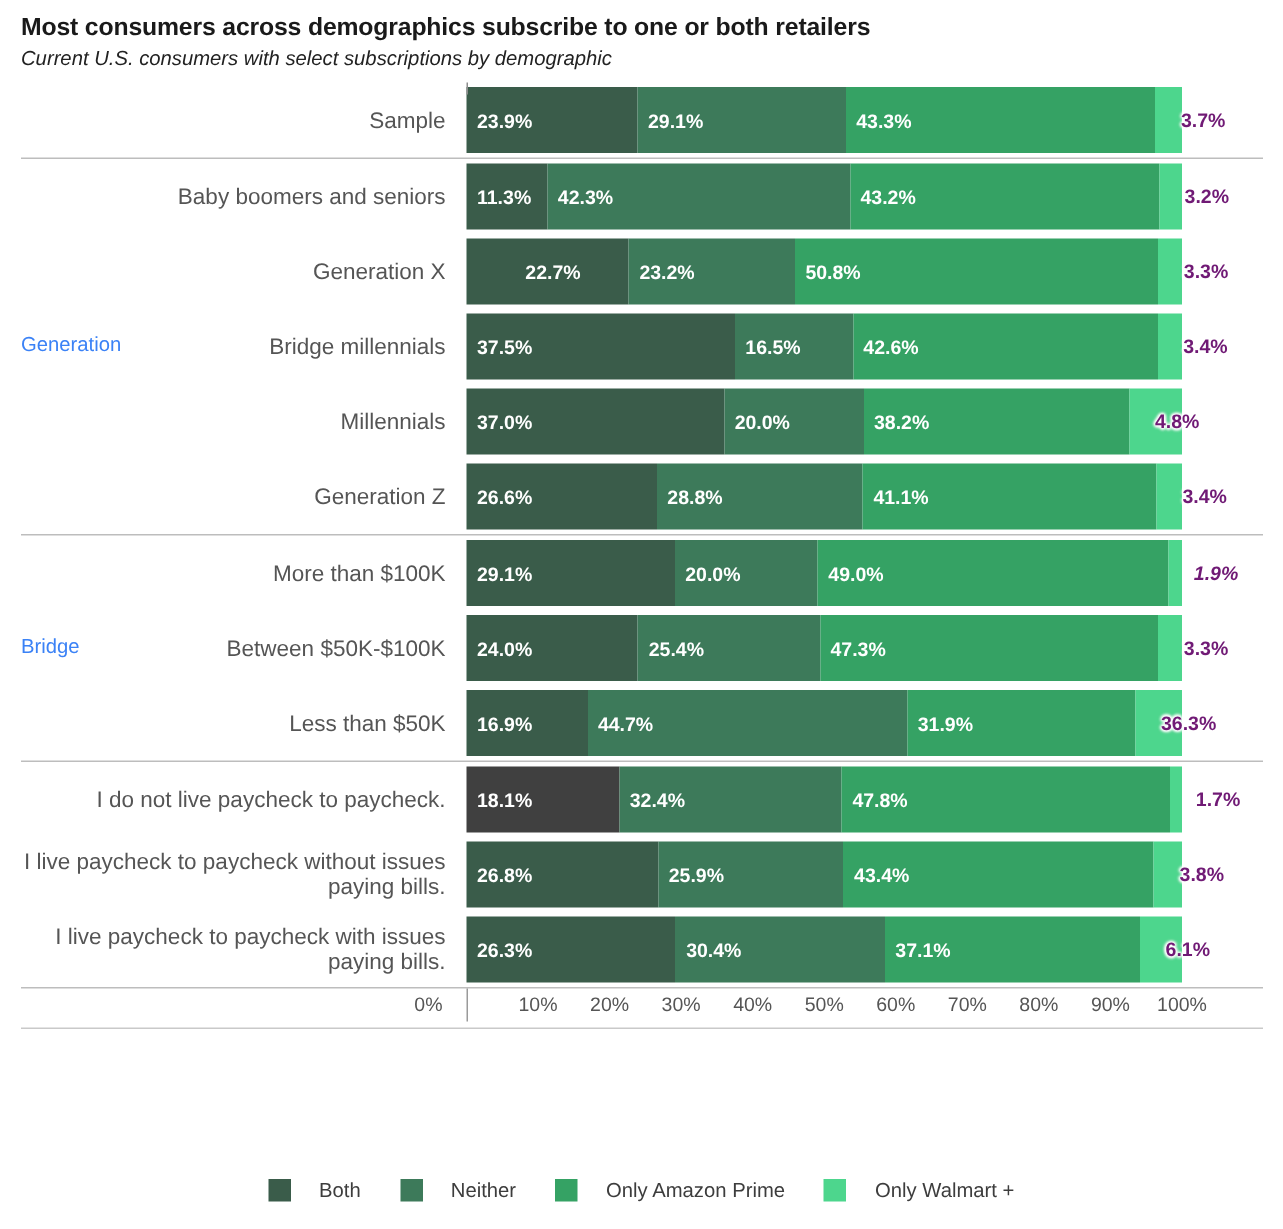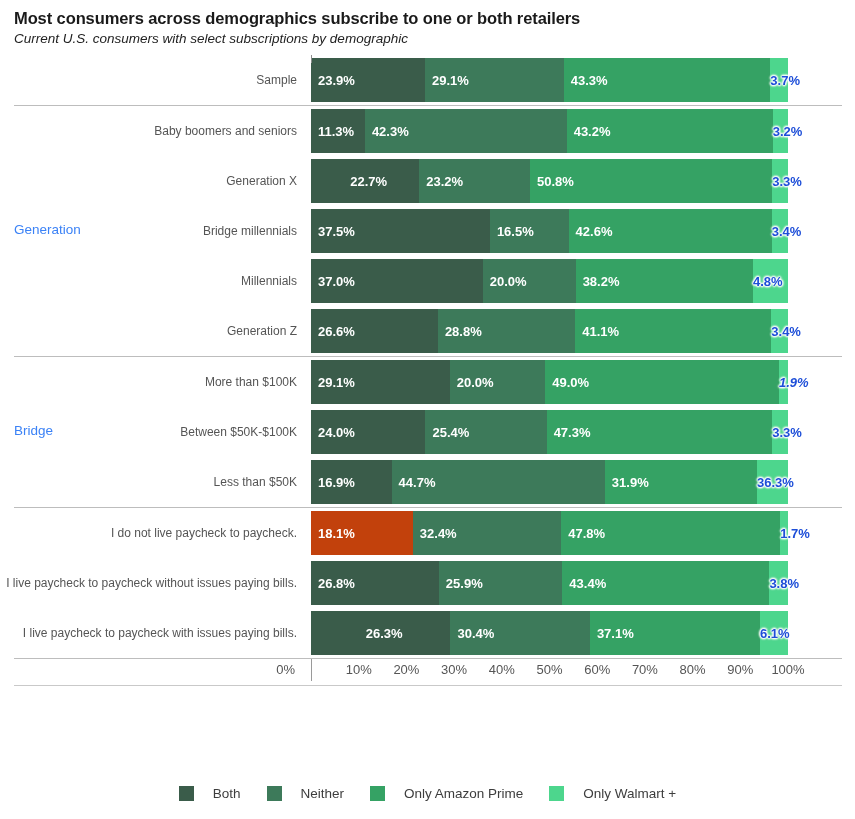--- a/index.html
+++ b/index.html
@@ -39,21 +39,21 @@
   }
   .glabel{
     position:absolute;left:14px;
     font-size:13.5px;color:#3b82f6;
     white-space:nowrap;
   }
   .rowlabel{
     position:absolute;
     left:0;width:297px;
     text-align:right;
-    font-size:12px;color:#555555;
+    font-size:15px;color:#555555;
     line-height:17px;
   }
   .bar{
     position:absolute;left:311px;
     width:477px;height:44px;
     display:flex;
   }
   .seg{
     position:relative;
     height:100%;
@@ -61,22 +61,22 @@
     box-sizing:border-box;
   }
   .seg .v{
     font-size:13px;font-weight:bold;color:#ffffff;
     padding-left:7px;white-space:nowrap;
   }
   
   .seg.last .v{
     position:absolute;left:0;top:50%;
     transform:translateY(-50%);
-    color:#1d4ed8;
-    padding-left:0;
+    color:#701a75;
+    padding-left:17px;
     text-shadow:
       0 0 3px #ffffff,0 0 3px #ffffff,0 0 2px #ffffff,
       1px 0 2px #ffffff,-1px 0 2px #ffffff,0 1px 2px #ffffff,0 -1px 2px #ffffff;
   }
 
   
   .axisline{
     position:absolute;left:311px;top:0;
     width:1px;background:#8d8d8d;
   }
@@ -284,21 +284,21 @@
           </div>
           <div class="glabel" style="top: calc(50% - 9px);">Bridge</div>
         </div>
       </div>
       <div class="rule"></div>
       <div class="group">
         <div class="grows">
           <div class="row">
             <div class="rowlabel">I do not live paycheck to paycheck.</div>
             <div class="bar">
-              <div class="seg" style="width: 106px; background: #c2410c;">
+              <div class="seg" style="width: 106px; background: #404040;">
                 <span class="v">18.1%</span>
               </div>
               <div class="seg" style="width: 154.548px; background: rgb(61, 122, 90);">
                 <span class="v">32.4%</span>
               </div>
               <div class="seg" style="width: 228.006px; background: rgb(53, 162, 100);">
                 <span class="v">47.8%</span>
               </div>
               <div class="seg last" style="width: 8.109px; background: rgb(77, 214, 141); position: relative; overflow: visible;">
                 <span class="v">1.7%</span>
@@ -318,21 +318,21 @@
                 <span class="v">43.4%</span>
               </div>
               <div class="seg last" style="width: 18.126px; background: rgb(77, 214, 141); position: relative; overflow: visible;">
                 <span class="v">3.8%</span>
               </div>
             </div>
           </div>
           <div class="row">
             <div class="rowlabel">I live paycheck to paycheck with issues paying bills.</div>
             <div class="bar">
-              <div class="seg" style="width: 145px; background: rgb(58, 92, 74); justify-content: center;">
+              <div class="seg" style="width: 145px; background: rgb(58, 92, 74);">
                 <span class="v">26.3%</span>
               </div>
               <div class="seg" style="width: 145.008px; background: rgb(61, 122, 90);">
                 <span class="v">30.4%</span>
               </div>
               <div class="seg" style="width: 176.967px; background: rgb(53, 162, 100);">
                 <span class="v">37.1%</span>
               </div>
               <div class="seg last" style="width: 29.097px; background: rgb(77, 214, 141); position: relative; overflow: visible;">
                 <span class="v">6.1%</span>

